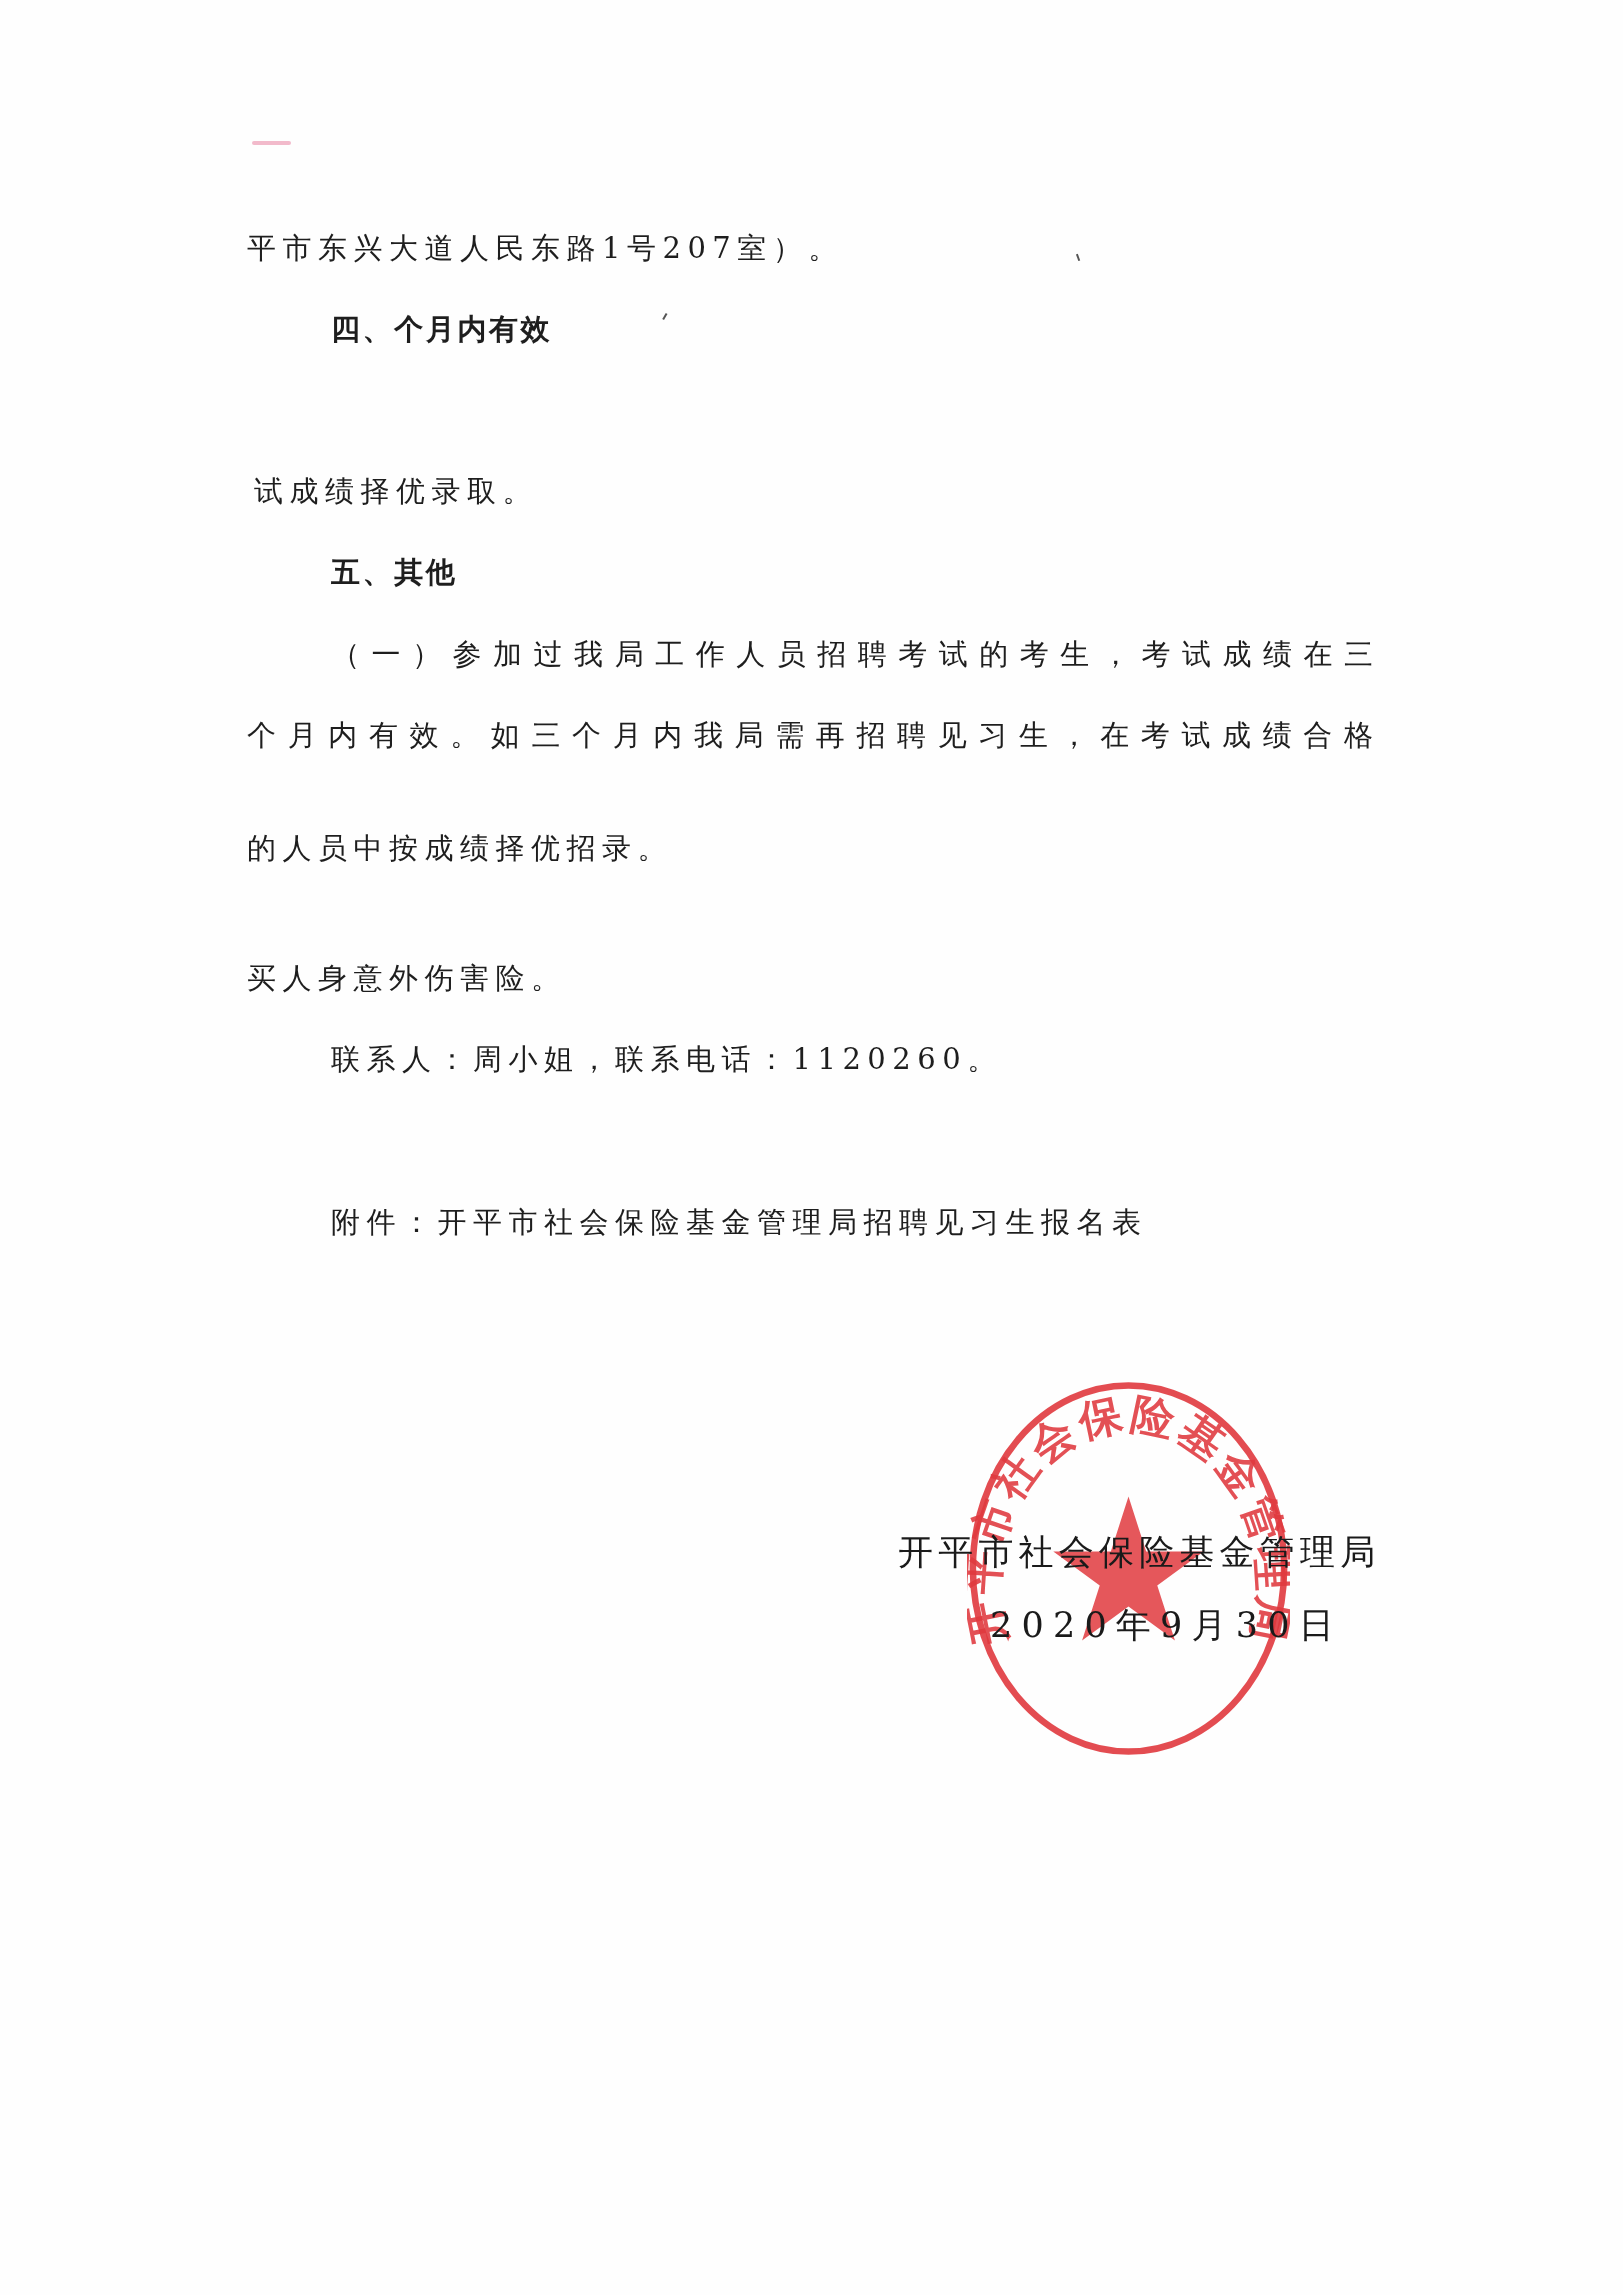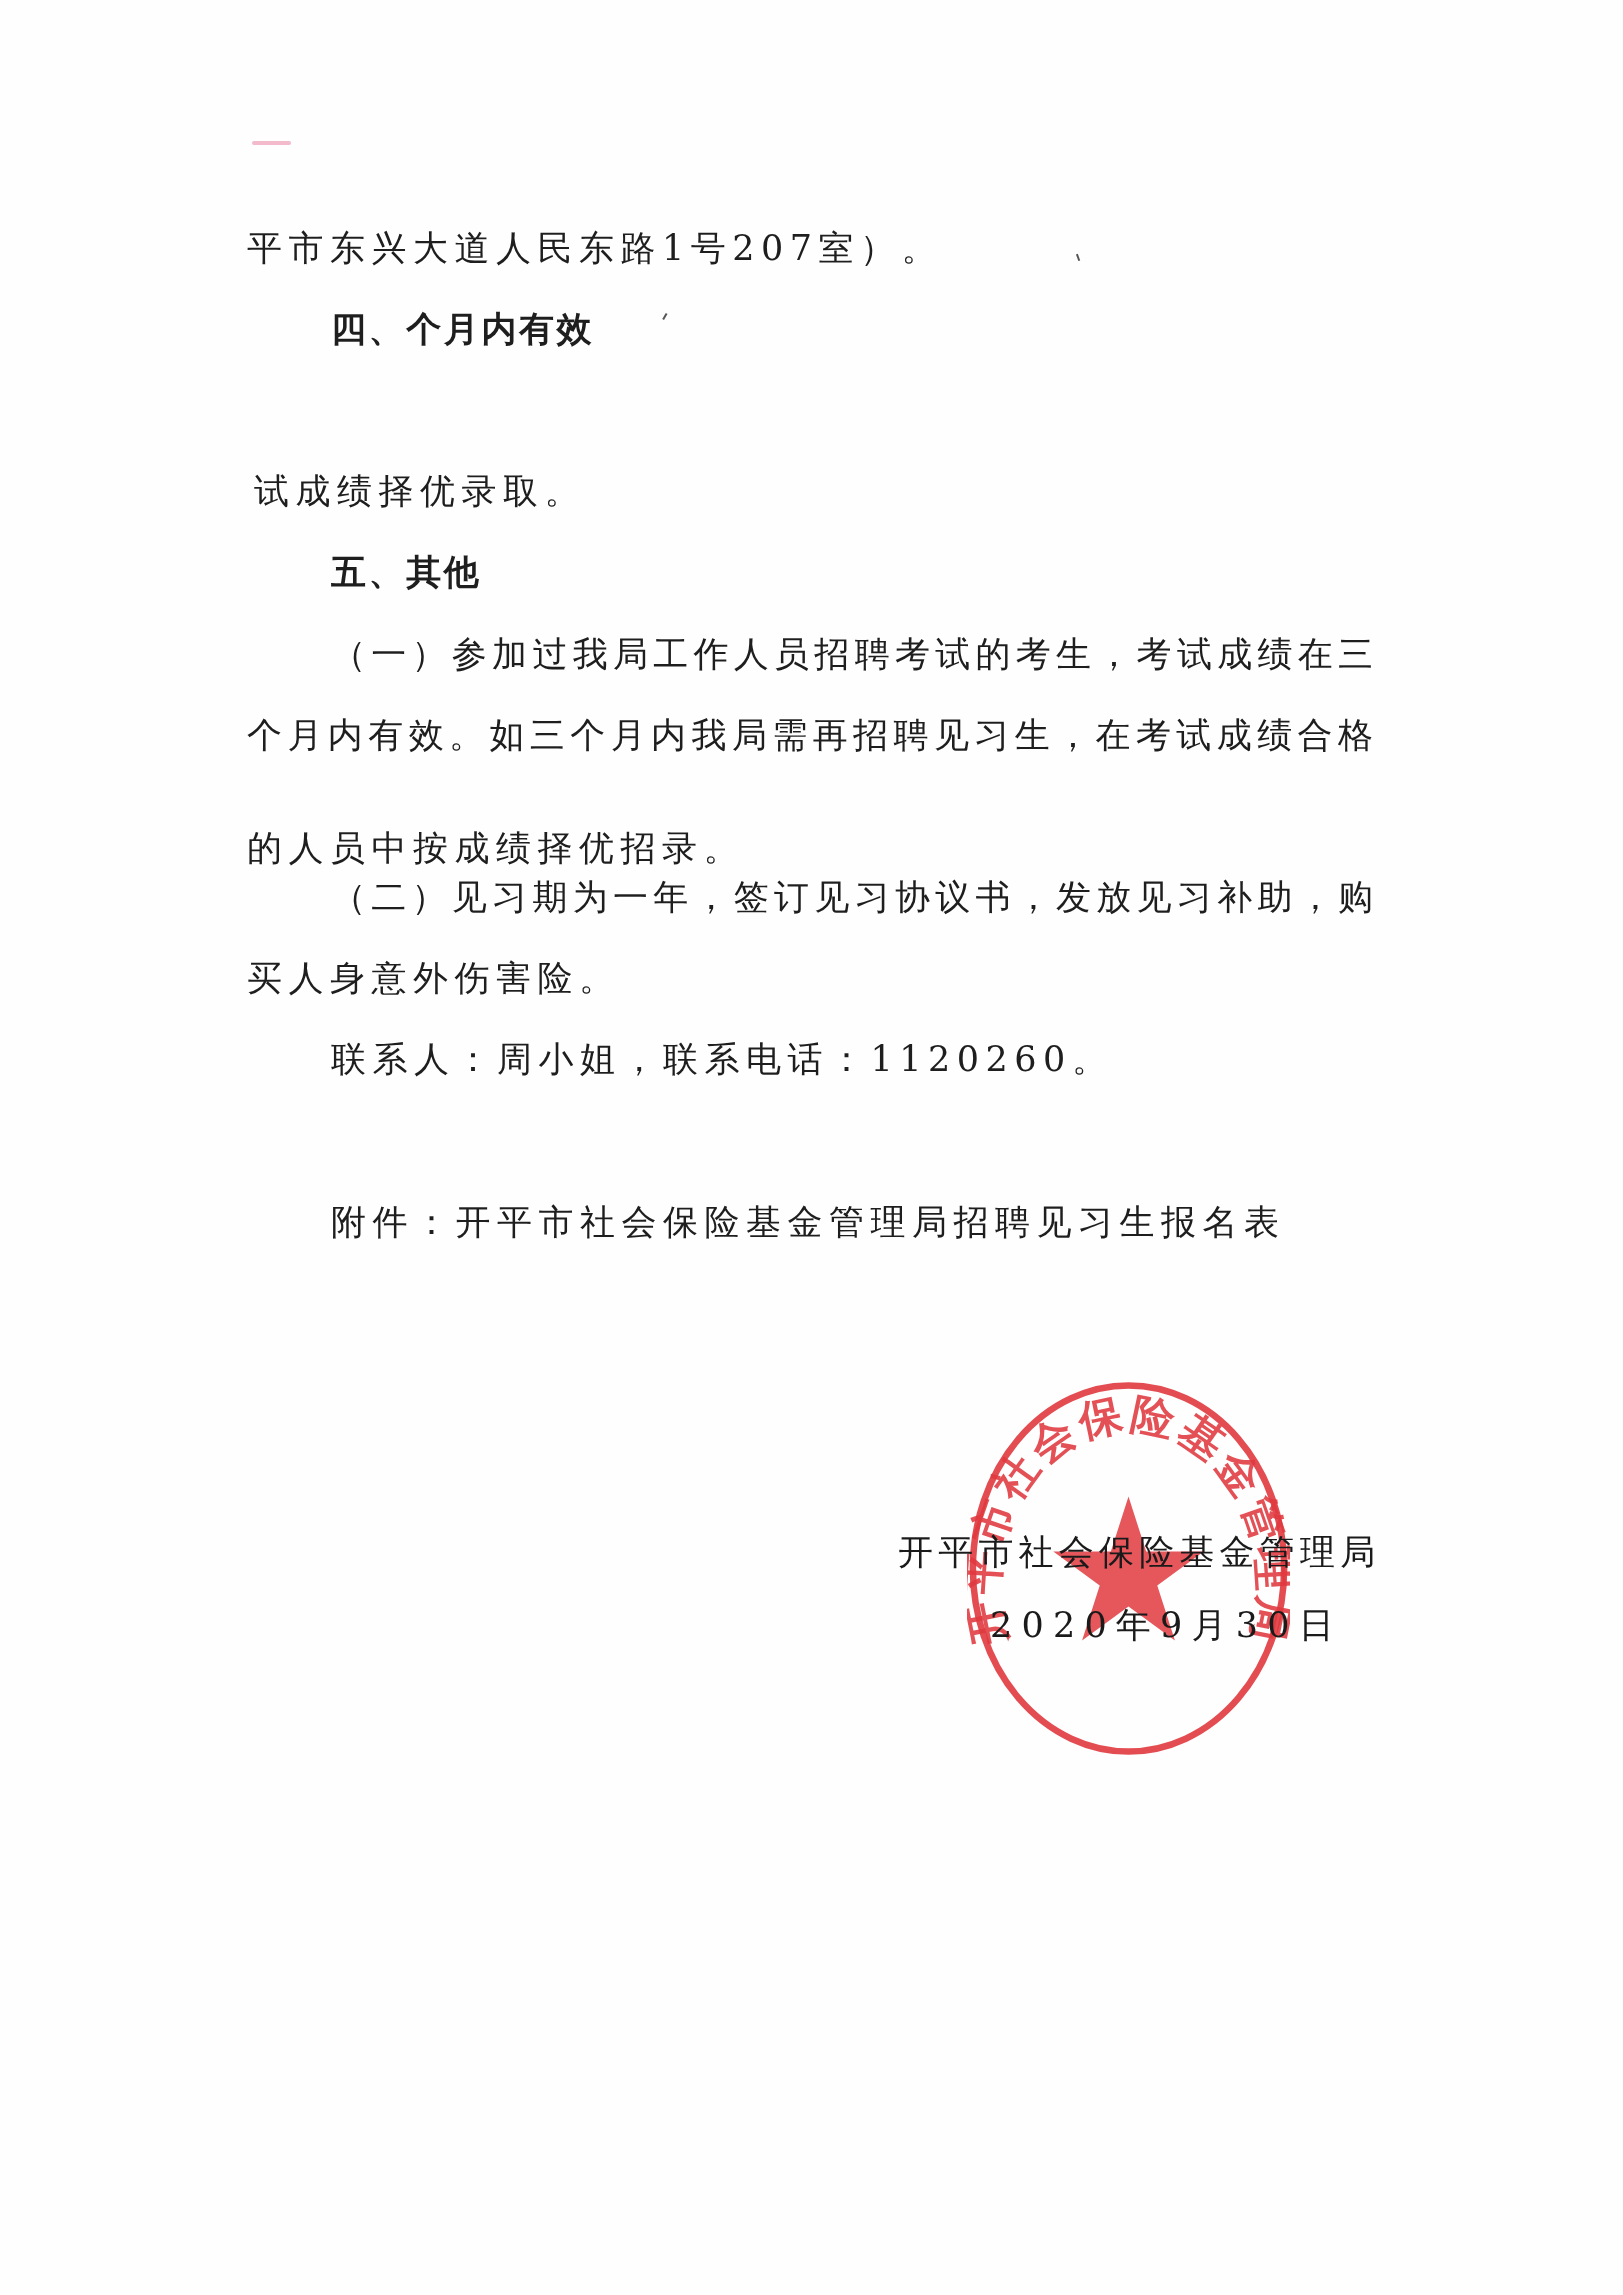--- a/index.html
+++ b/index.html
@@ -1,19 +1,19 @@
 <!DOCTYPE html>
 <html style="font-size:10.5px"><head>
 <meta charset="utf-8">
 <style>
   html, body { margin: 0; padding: 0; background: #ffffff; }
   body { width: 1623px; height: 2295px; position: relative; overflow: hidden;
          font-family: "DejaVu Serif", "Liberation Serif", serif; color: #1e1e1e; }
   .page { position: absolute; left: 0; top: 0; width: 1623px; height: 2295px; background: #fefefe; }
-  .line { position: absolute; font-size: 35px; line-height: 41px; white-space: nowrap; letter-spacing: 6.5px; }
+  .line { position: absolute; font-size: 29px; line-height: 41px; white-space: nowrap; letter-spacing: 6.5px; }
   .justify { width: 1125px; text-align: justify; text-align-last: justify; letter-spacing: 0; }
   .heading { font-family: "DejaVu Sans", "Liberation Sans", sans-serif; font-weight: bold; letter-spacing: 2.6px; }
   .smudge { position: absolute; left: 252px; top: 141px; width: 39px; height: 3.9px;
             background: rgba(220, 60, 110, 0.35); border-radius: 2px; filter: blur(0.7px); }
   .speck { position: absolute; width: 2px; height: 6.5px; background: #555; transform: rotate(-20deg); }
   .stamp { position: absolute; left: 967px; top: 1380px; width: 323px; height: 377px; }
   .stamp svg { width: 100%; height: 100%; }
   .signature { position: absolute; font-size: 35px; line-height: 41px; white-space: nowrap; letter-spacing: 5.2px; color: #1a1a1a; }
 </style>
 </head>
@@ -30,21 +30,20 @@
   <div class="line heading" style="left:331px; top:309px;">四、个月内有效</div>
 
   <div class="line" style="left:254px; top:471px;">试成绩择优录取。</div>
 
   <div class="line heading" style="left:331px; top:552px;">五、其他</div>
 
   <div class="line justify" style="left:331px; top:634px; width:1042px;">（一）参加过我局工作人员招聘考试的考生，考试成绩在三</div>
   <div class="line justify" style="left:247px; top:715px; width:1126px;">个月内有效。如三个月内我局需再招聘见习生，在考试成绩合格</div>
   <div class="line" style="left:247px; top:796px;margin-top:32px;">的人员中按成绩择优招录。</div>
 
-  <div class="line justify" style="left:331px; top:877px; width:1042px;">（二）见习期为一年，签订见习协议书，发放见习补助，购</div>
   <div class="line" style="left:247px; top:958px;">买人身意外伤害险。</div>
 
   <div class="line" style="left:331px; top:1039px;">联系人：周小姐，联系电话：1120260。</div>
 
   <div class="line" style="left:331px; top:1202px;">附件：开平市社会保险基金管理局招聘见习生报名表</div>
 
   <div class="stamp">
     <svg viewBox="0 0 494 576" xmlns="http://www.w3.org/2000/svg">
       <defs>
         <path id="arcPath" d="M 70 420 A 200 235 0 1 1 424 420" fill="none"></path>

